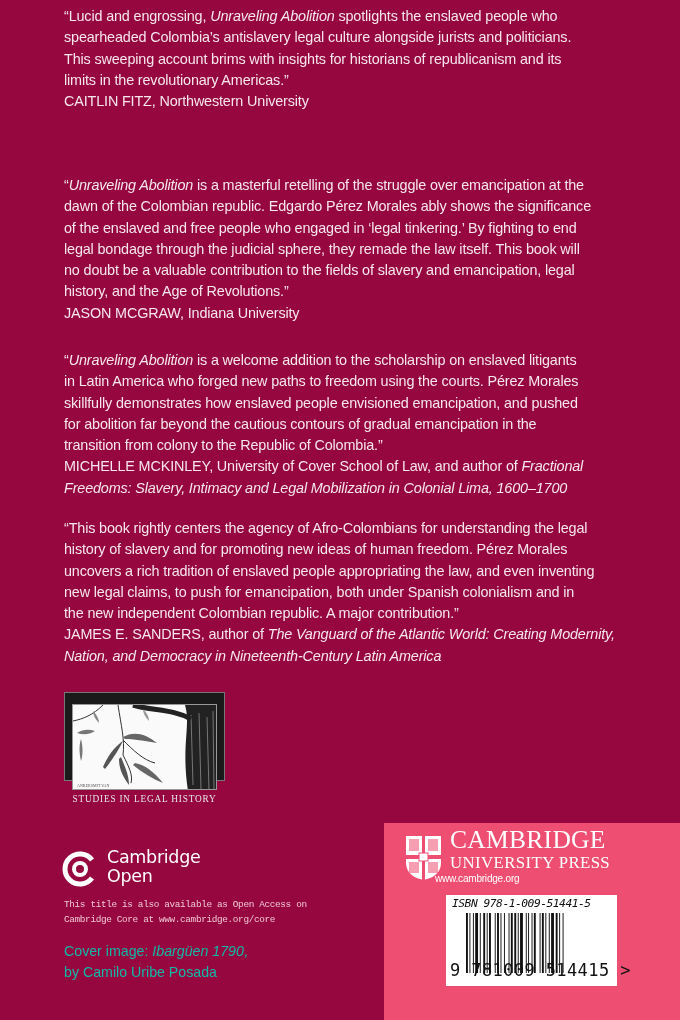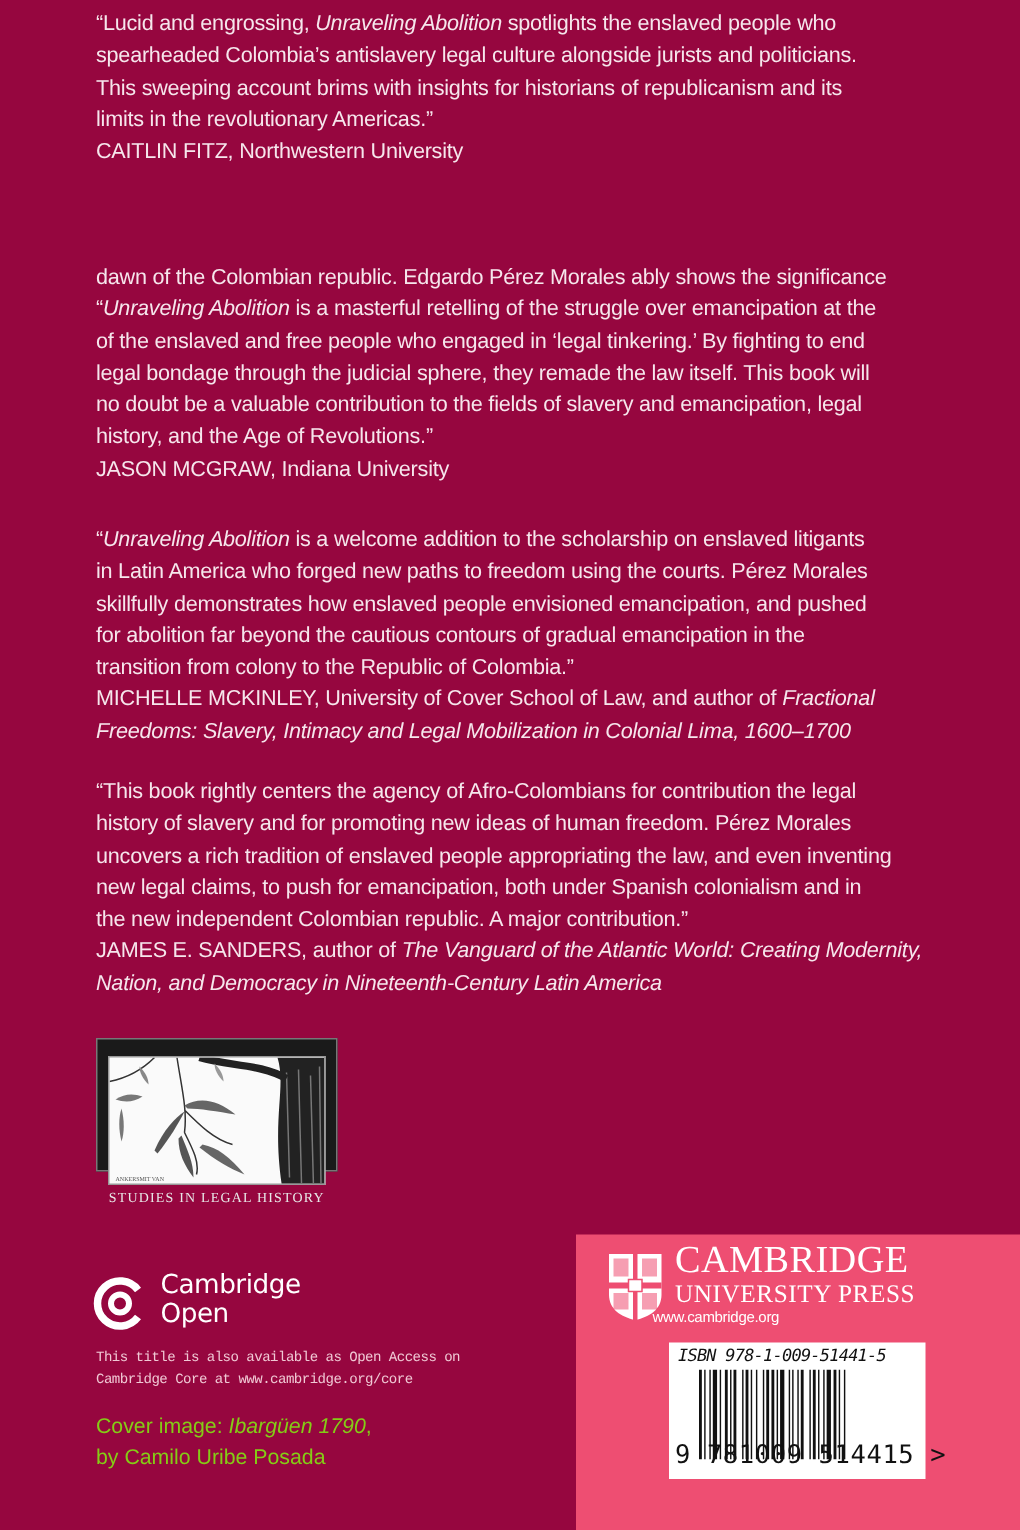--- a/index.html
+++ b/index.html
@@ -48,21 +48,21 @@
     font-family: "DejaVu Sans", sans-serif; font-size: 17.5px; line-height: 19px; color: #fff;
     letter-spacing: -0.3px;
   }
   .open-note {
     position: absolute; left: 64px; top: 897px;
     font-size: 9.4px; line-height: 15px; color: #f0c8d4; white-space: nowrap;
     font-family: Liberation Mono, monospace; letter-spacing: -0.35px;
   }
   .cover-credit {
     position: absolute; left: 64px; top: 941px;
-    font-size: 14.2px; line-height: 21px; color: #84cc16; white-space: nowrap;
+    font-size: 14.2px; line-height: 21px; color: #14b8a6; white-space: nowrap;
   }
 
   
   .cup-panel {
     position: absolute; left: 384px; top: 823px; right: 0; bottom: 0;
     background: #ee4e72;
   }
   .crest { position: absolute; left: 21px; top: 12px; width: 37px; height: 46px; }
   .cup-name {
     position: absolute; left: 66px; top: 4px;
@@ -94,39 +94,39 @@
 <body>
 
 <div class="quote" id="q1">
     <p><span>“Lucid and engrossing, </span><i>Unraveling Abolition</i><span> spotlights the enslaved people who</span></p>
     <p><span>spearheaded Colombia’s antislavery legal culture alongside jurists and politicians.</span></p>
     <p><span>This sweeping account brims with insights for historians of republicanism and its</span></p>
     <p><span>limits in the revolutionary Americas.”</span></p>
     <p class="attr"><span>CAITLIN FITZ, Northwestern University</span></p>
   </div>
 <div class="quote" id="q2">
+    <p><span>“</span><i>Unraveling Abolition</i><span> is a masterful retelling of the struggle over emancipation at the</span></p>
     <p><span>dawn of the Colombian republic. Edgardo Pérez Morales ably shows the significance</span></p>
-    <p><span>“</span><i>Unraveling Abolition</i><span> is a masterful retelling of the struggle over emancipation at the</span></p>
     <p><span>of the enslaved and free people who engaged in ‘legal tinkering.’ By fighting to end</span></p>
     <p><span>legal bondage through the judicial sphere, they remade the law itself. This book will</span></p>
     <p><span>no doubt be a valuable contribution to the fields of slavery and emancipation, legal</span></p>
     <p><span>history, and the Age of Revolutions.”</span></p>
     <p class="attr"><span>JASON MCGRAW, Indiana University</span></p>
   </div>
 <div class="quote" id="q3">
     <p><span>“</span><i>Unraveling Abolition</i><span> is a welcome addition to the scholarship on enslaved litigants</span></p>
     <p><span>in Latin America who forged new paths to freedom using the courts. Pérez Morales</span></p>
     <p><span>skillfully demonstrates how enslaved people envisioned emancipation, and pushed</span></p>
     <p><span>for abolition far beyond the cautious contours of gradual emancipation in the</span></p>
     <p><span>transition from colony to the Republic of Colombia.”</span></p>
     <p class="attr"><span>MICHELLE MCKINLEY, University of Cover School of Law, and author of </span><i>Fractional</i></p>
     <p class="attr"><i>Freedoms: Slavery, Intimacy and Legal Mobilization in Colonial Lima, 1600–1700</i></p>
   </div>
 <div class="quote" id="q4">
-    <p><span>“This book rightly centers the agency of Afro-Colombians for contribution the legal</span></p>
+    <p><span>“This book rightly centers the agency of Afro-Colombians for understanding the legal</span></p>
     <p><span>history of slavery and for promoting new ideas of human freedom. Pérez Morales</span></p>
     <p><span>uncovers a rich tradition of enslaved people appropriating the law, and even inventing</span></p>
     <p><span>new legal claims, to push for emancipation, both under Spanish colonialism and in</span></p>
     <p><span>the new independent Colombian republic. A major contribution.”</span></p>
     <p class="attr"><span>JAMES E. SANDERS, author of </span><i>The Vanguard of the Atlantic World: Creating Modernity,</i></p>
     <p class="attr"><i>Nation, and Democracy in Nineteenth-Century Latin America</i></p>
   </div>
 
 <div class="series-logo">
   <div class="art">

